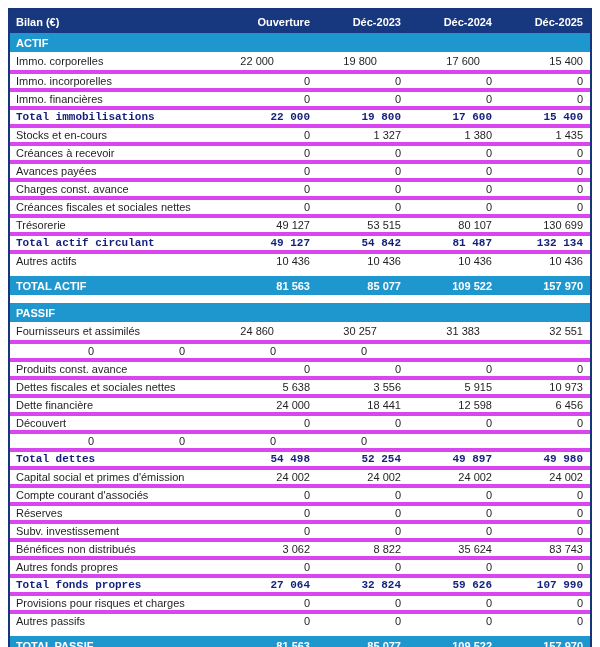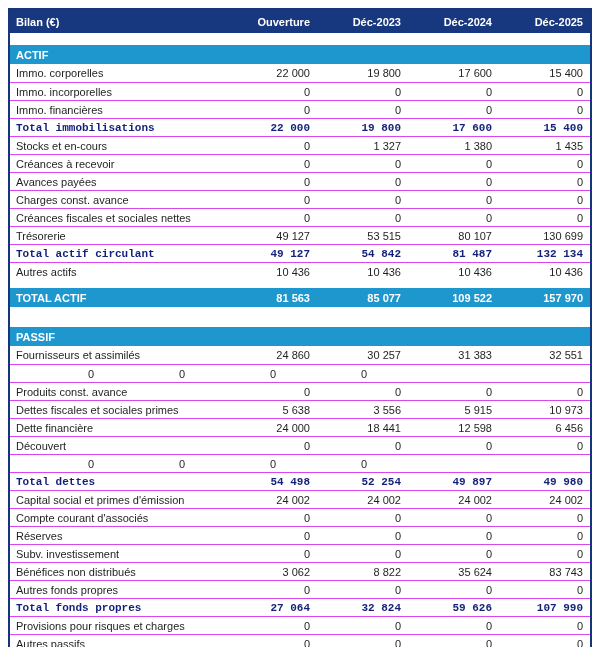--- a/index.html
+++ b/index.html
@@ -49,30 +49,30 @@
     height: 23px;
     background: #17377E;
     color: #ffffff;
     font-weight: bold;
   }
   .section-row {
     height: 19px;
     background: #1E97CE;
     color: #ffffff;
     font-weight: bold;
-    margin-top: 12px;
   }
   .data-row {
     height: 18px;
     background: #ffffff;
     color: #1F1F1F;
-    border-top: 1px solid #d946ef;
+    border-top: 4px solid #d946ef;
   }
   .data-row.first-in-section {
     border-top: none;
+    gap: 12px;
   }
   .data-row.subtotal {
     color: #131F7B;
     font-weight: bold;
     font-family: Liberation Mono, monospace;
   }
   .total-row {
     height: 19px;
     background: #1E97CE;
     color: #ffffff;
@@ -216,21 +216,21 @@
         <div class="cell num">0</div>
       </div>
       <div class="row data-row">
         <div class="cell label">Produits const. avance</div>
         <div class="cell num">0</div>
         <div class="cell num">0</div>
         <div class="cell num">0</div>
         <div class="cell num">0</div>
       </div>
       <div class="row data-row">
-        <div class="cell label">Dettes fiscales et sociales primes</div>
+        <div class="cell label">Dettes fiscales et sociales nettes</div>
         <div class="cell num">5 638</div>
         <div class="cell num">3 556</div>
         <div class="cell num">5 915</div>
         <div class="cell num">10 973</div>
       </div>
       <div class="row data-row">
         <div class="cell label">Dette financière</div>
         <div class="cell num">24 000</div>
         <div class="cell num">18 441</div>
         <div class="cell num">12 598</div>

